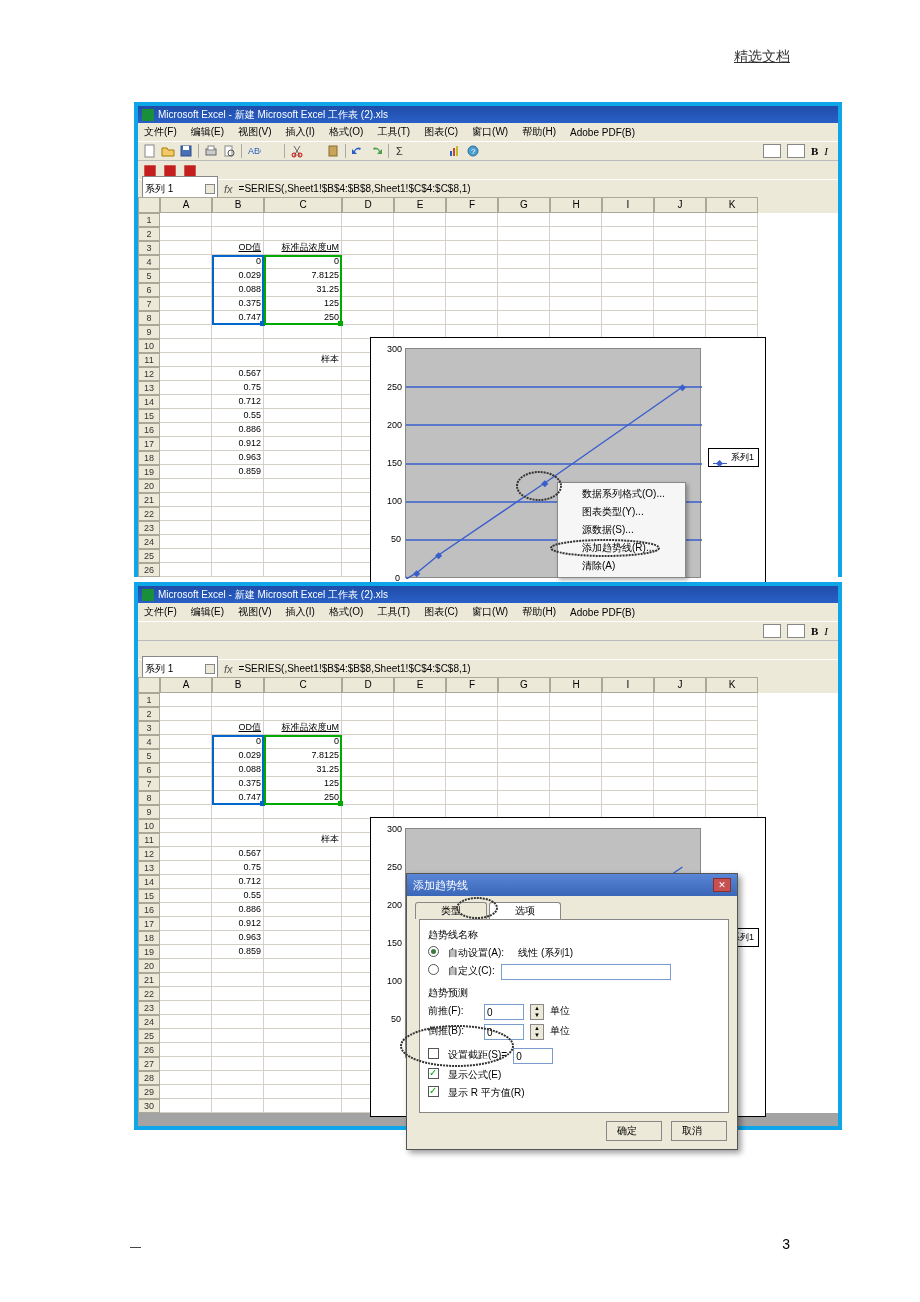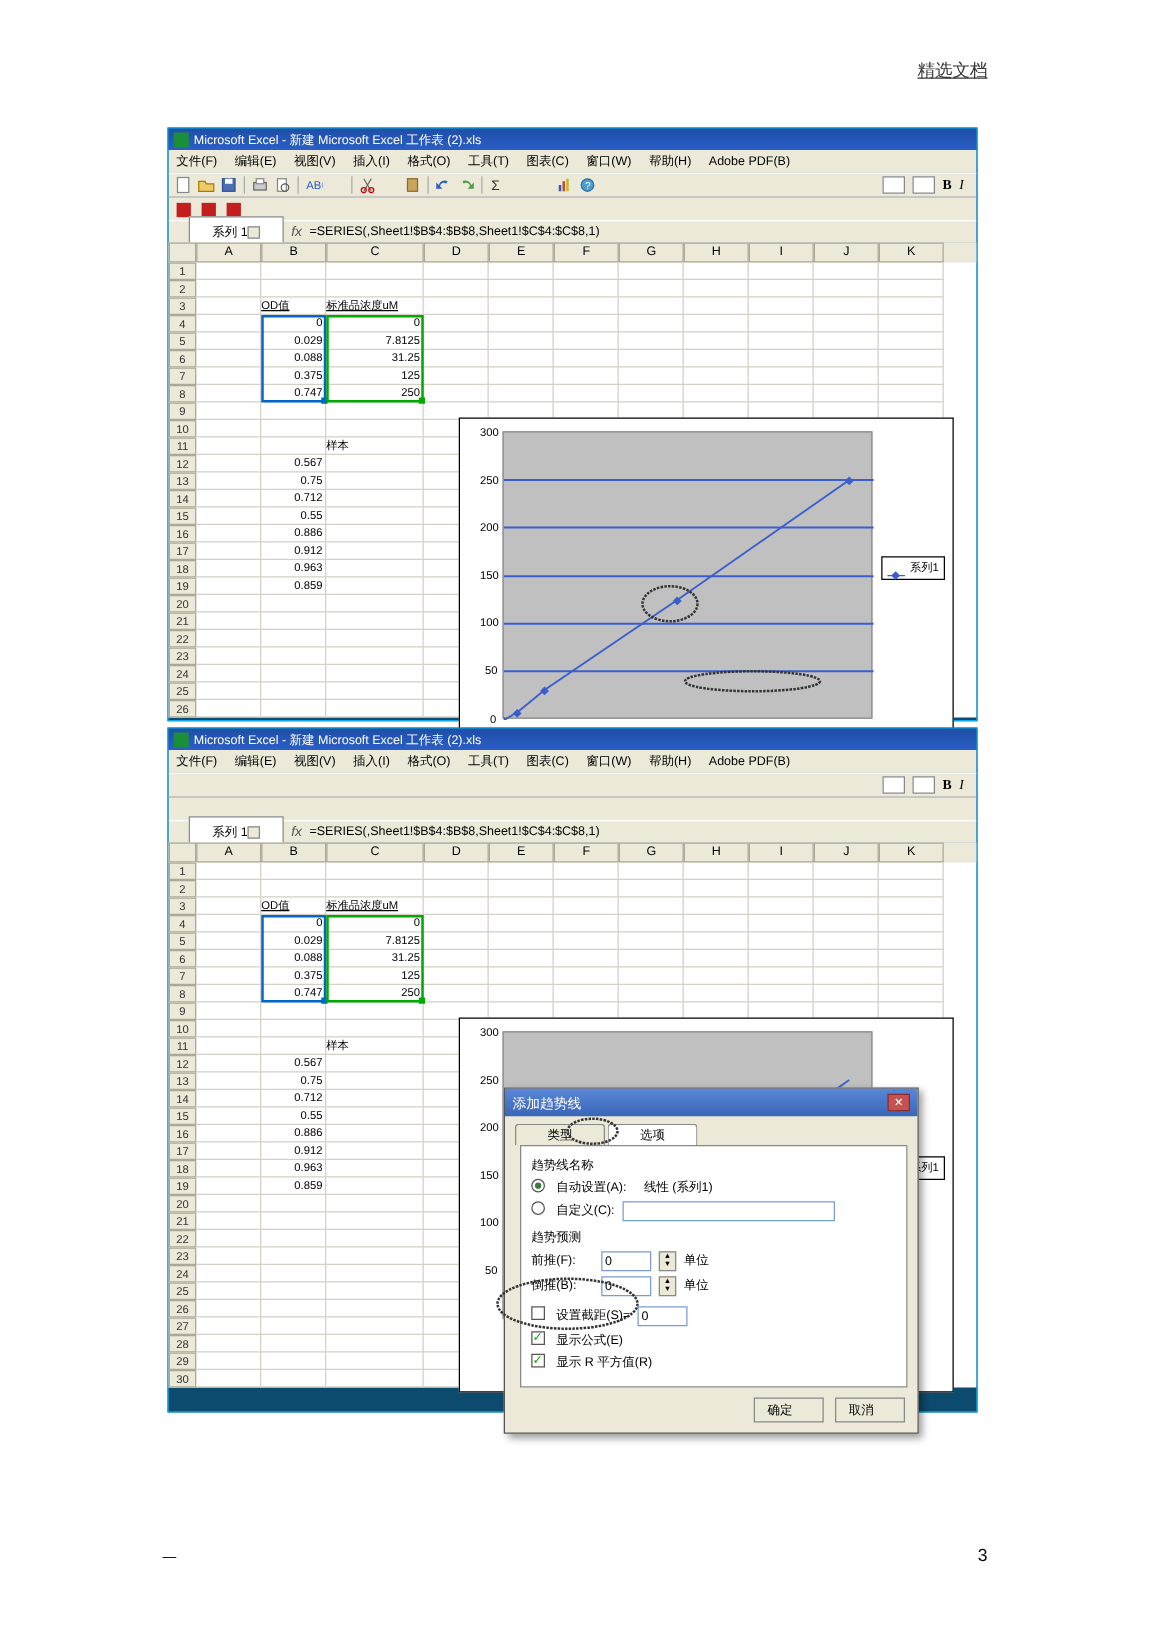--- a/index.html
+++ b/index.html
@@ -1,53 +1,53 @@
 <!DOCTYPE html>
 <html><head>
 <meta charset="utf-8">
 <style>
   *{box-sizing:border-box;margin:0;padding:0}
   body{width:920px;height:1302px;background:#fff;font-family:"SimSun",Arial,sans-serif;font-size:11px;color:#000;position:relative}
   .page-header{position:absolute;top:48px;right:130px;font-size:14px;color:#333;text-decoration:underline}
   .page-footer{position:absolute;bottom:50px;left:130px}
   .page-num{position:absolute;bottom:50px;right:130px;font-size:14px}
-  .ss{position:absolute;left:134px;width:648px;background:#0c4a6e;border:1px solid #0ea5e9}
+  .ss{position:absolute;left:134px;width:708px;background:#a3a3a3;border:4px solid #0ea5e9}
   .ss1{top:102px;height:475px}
   .ss2{top:582px;height:548px}
   .titlebar{height:17px;background:linear-gradient(#1f4ea8,#2a5fc7);color:#fff;font-size:10px;display:flex;align-items:center;padding-left:4px;gap:4px}
   .titlebar .xicon{width:12px;height:12px;background:#1a8f3a;display:inline-block}
   .menubar{height:18px;background:#ece9d8;display:flex;align-items:center;gap:14px;padding:0 6px;font-size:10px;color:#000}
   .toolbar{height:20px;background:#ece9d8;border-top:1px solid #fff;border-bottom:1px solid #bbb;display:flex;align-items:center;gap:2px;padding:0 4px}
   .tbtn{width:16px;height:16px;border:1px solid transparent;display:inline-block}
   .tbtn svg{width:14px;height:14px}
   .toolbar .sep{width:1px;height:14px;background:#aaa;margin:0 2px}
   .fmt{margin-left:auto;display:flex;gap:6px;align-items:center;padding-right:6px}
   .fmt .dd{width:18px;height:14px;border:1px solid #888;background:#fff}
   .fmt .b{font-weight:bold;font-family:serif}
   .fmt .i{font-style:italic;font-family:serif}
   .toolbar2{height:18px;background:#ece9d8;display:flex;align-items:center;gap:2px;padding:0 4px}
   .pdf{width:16px;height:14px;margin-right:2px}
   .fbar{height:18px;background:#ece9d8;display:flex;align-items:center;border-top:1px solid #fff}
-  .namebox{width:76px;height:16px;background:#fff;border:1px solid #888;margin-left:16px;display:flex;align-items:center;justify-content:center;padding:12px 2px;font-size:10px}
+  .namebox{width:76px;height:16px;background:#fff;border:1px solid #888;margin-left:4px;display:flex;align-items:center;justify-content:space-between;padding:12px 2px;font-size:10px}
   .namebox .arr{width:10px;height:10px;background:#ece9d8;border:1px solid #888}
   .fx{margin:0 6px;font-style:italic;color:#555}
   .formula{font-size:10px}
   .grid{position:relative;background:#fff}
   .colhdr{height:16px;display:flex;background:#ece9d8}
   .rh{width:22px;border:1px solid #aca899;background:#ece9d8}
   .ch{flex:0 0 52px;border:1px solid #aca899;text-align:center;font-size:10px;line-height:14px}
   .ch.wide{flex:0 0 78px}
   .rows{display:flex}
   .rownums{display:flex;flex-direction:column}
   .rn{width:22px;height:14px;border:1px solid #aca899;background:#ece9d8;text-align:center;font-size:9px;line-height:12px;color:#333}
   .cells{position:relative;flex:1}
   .cellrow{display:flex;height:14px}
   .cell{flex:0 0 52px;height:14px;border-right:1px solid #d4d0c8;border-bottom:1px solid #d4d0c8;font-size:9px;text-align:right;padding-right:2px;line-height:12px}
   .cell.wide{flex:0 0 78px}
-  .cell.ctr{text-align:left}
+  .cell.ctr{text-align:right}
   .cell.lbl{text-decoration:underline}
   .databox{position:absolute;border:2px solid #0066cc;pointer-events:none}
   .databox.g{border-color:#00aa00}
   .handle{width:5px;height:5px;background:#0066cc;position:absolute;bottom:-3px;right:-3px}
   .handle.g{background:#00aa00}
   .chart{position:absolute;background:#fff;border:1px solid #000}
   .chart1{left:232px;top:140px;width:396px;height:270px}
   .plot{position:absolute;left:34px;top:10px;width:296px;height:230px;background:#c0c0c0;border:1px solid #888}
   .ytick{position:absolute;right:315px;font-size:9px;transform:translateY(-50%)}
   .xtick{position:absolute;bottom:-14px;font-size:9px;transform:translateX(-50%)}
@@ -606,20 +606,27 @@
       <span class="xtick" style="left:34px">0</span>
       <span class="xtick" style="left:108px">0.2</span>
       <span class="xtick" style="left:182px">0.4</span>
       <span class="xtick" style="left:256px">0.6</span>
       <span class="xtick" style="left:330px">0.8</span>
       <div class="leg">
           <span class="ln"></span>
           <span>系列1</span>
         </div>
 
+      <div class="ctxmenu" style="left:186px;top:144px">
+        <div class="mi">数据系列格式(O)...</div>
+        <div class="mi">图表类型(Y)...</div>
+        <div class="mi">源数据(S)...</div>
+        <div class="mi hl">添加趋势线(R)...</div>
+        <div class="mi">清除(A)</div>
+      </div>
       <svg class="scribble" style="left:140px;top:130px" width="60" height="40">
           <ellipse cx="28" cy="18" rx="22" ry="14" fill="none" stroke="#333" stroke-width="2" stroke-dasharray="2,1"></ellipse>
         </svg>
       <svg class="scribble" style="left:176px;top:200px" width="120" height="22">
           <ellipse cx="58" cy="10" rx="54" ry="8" fill="none" stroke="#333" stroke-width="2" stroke-dasharray="2,1"></ellipse>
         </svg>
     </div>
   </div>
 </div>
 

